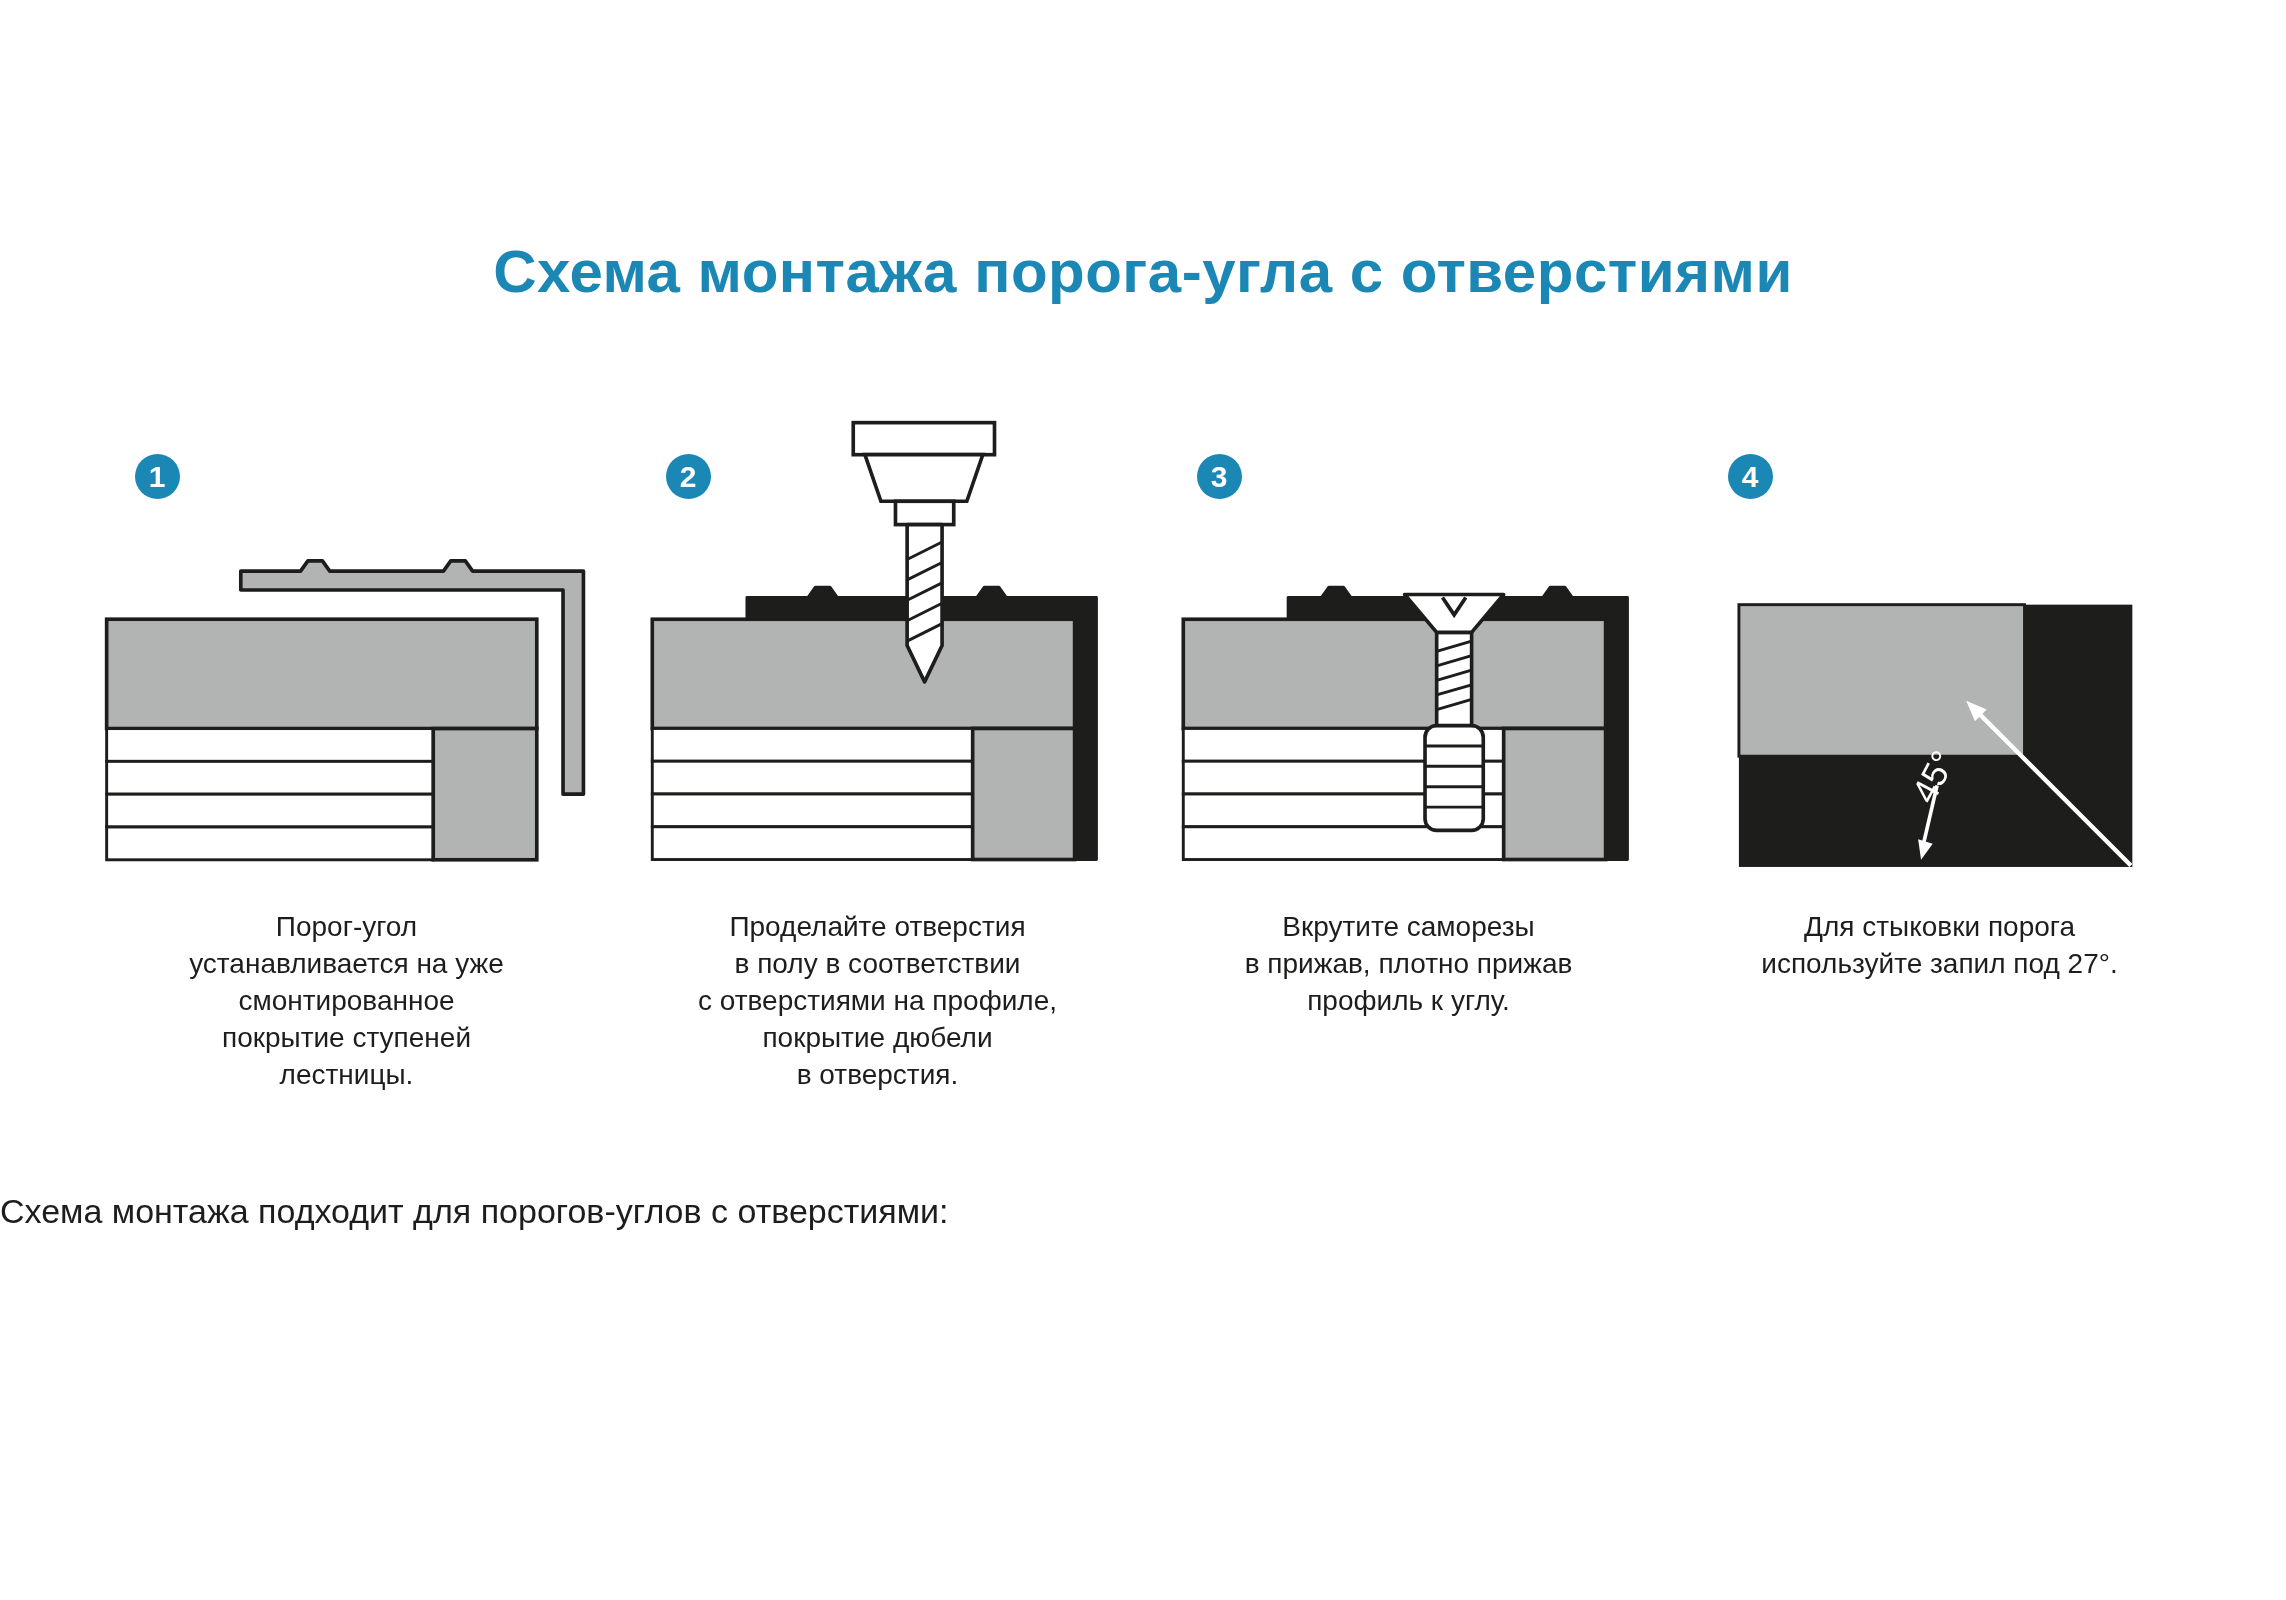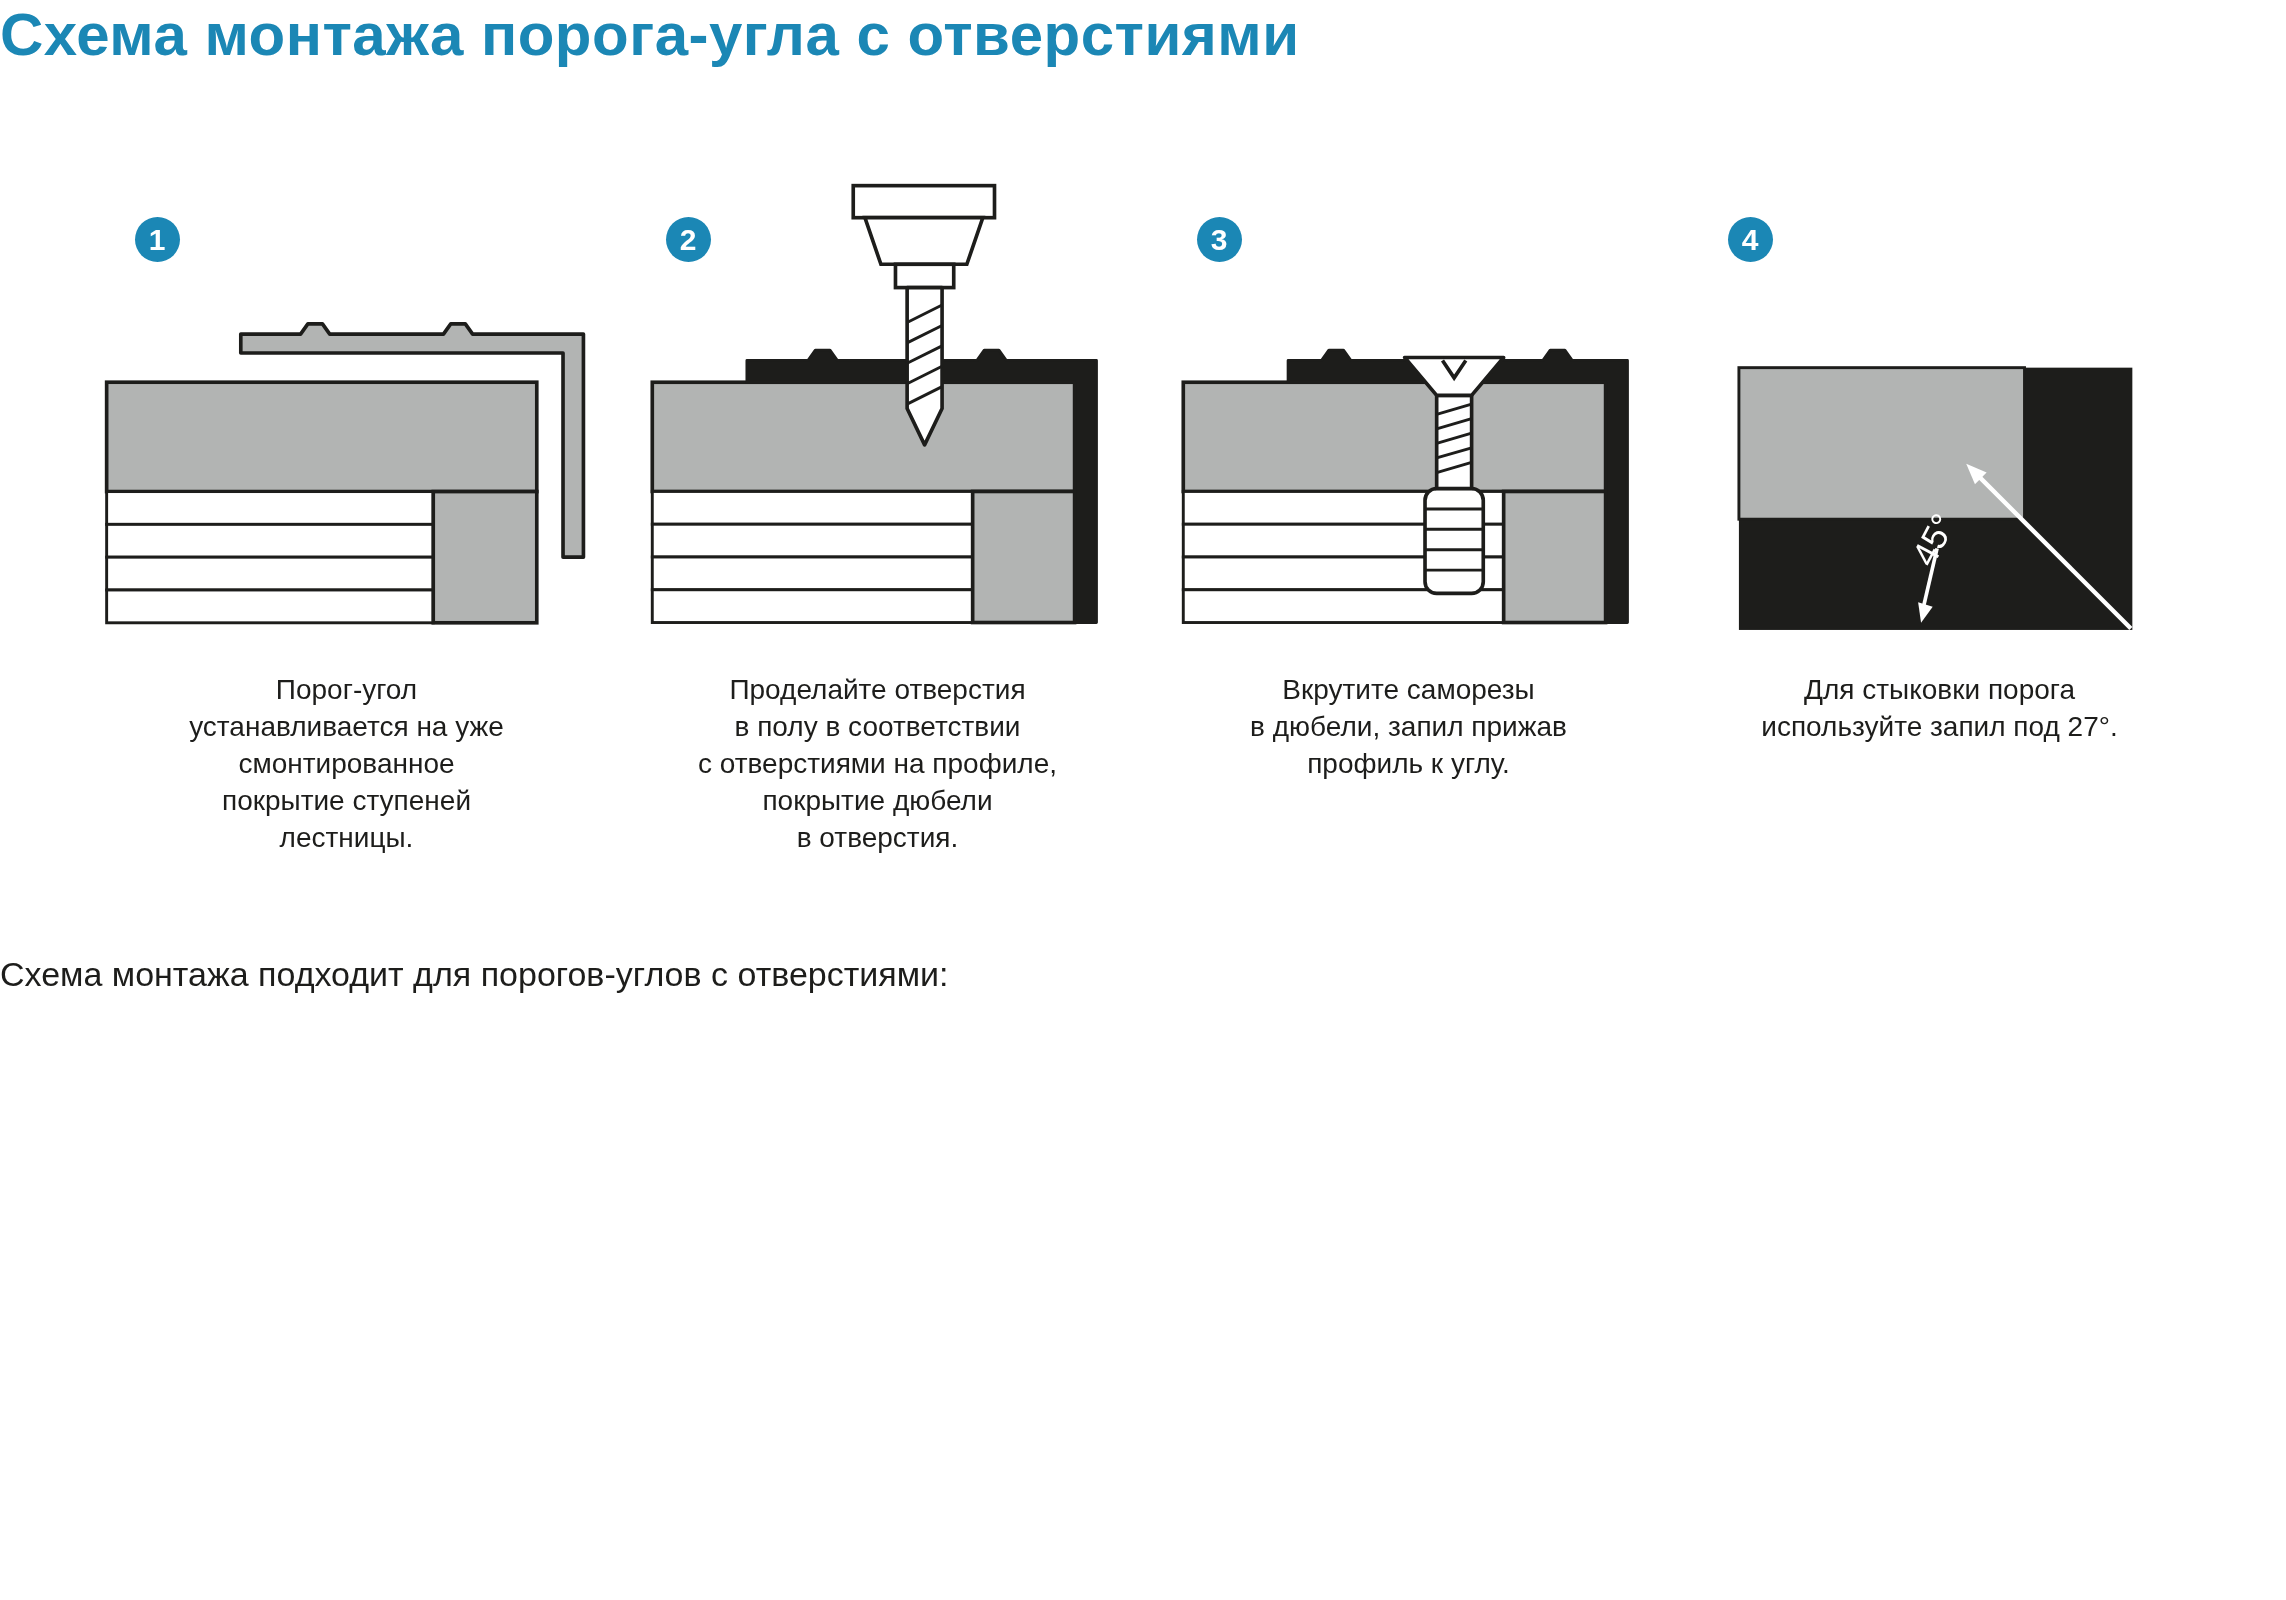--- a/index.html
+++ b/index.html
@@ -11,20 +11,22 @@
   }
   .page {
     position: relative;
     width: 2286px;
     height: 1601px;
     background: #ffffff;
     overflow: hidden;
   }
   .title {
     margin: 0;
+    padding-top: 237px;
+    text-align: center;
     font-size: 60px;
     font-weight: 700;
     color: #1b87b5;
     letter-spacing: 0.5px;
   }
   .steps {
     display: grid;
     grid-template-columns: repeat(4, 492px);
     gap: 39px;
     justify-content: center;
@@ -185,21 +187,21 @@
             <line x1="179" y1="170" x2="203" y2="163"></line>
             <line x1="179" y1="180" x2="203" y2="173"></line>
             <line x1="179" y1="190" x2="203" y2="183"></line>
             <line x1="179" y1="200" x2="203" y2="193"></line>
           </g>
           <path d="M157,121 L225,121 L203,147 L179,147 Z" fill="#ffffff" stroke="#1d1d1b" stroke-width="2.5" stroke-linejoin="round"></path>
           <path d="M183,123 L191,135 L199,123" fill="none" stroke="#1d1d1b" stroke-width="2.5"></path>
         </g>
       </svg>
       <p class="caption">Вкрутите саморезы
-в дюбели, запил прижав
+в прижав, плотно прижав
 профиль к углу.</p>
     </div>
 
     <div class="step">
       <div class="num">
         <span>4</span>
       </div>
       <svg class="illustration" width="408" height="452" viewBox="0 0 280 310">
         <g>
           <rect x="2" y="128" width="270" height="180" fill="#1d1d1b"></rect>

